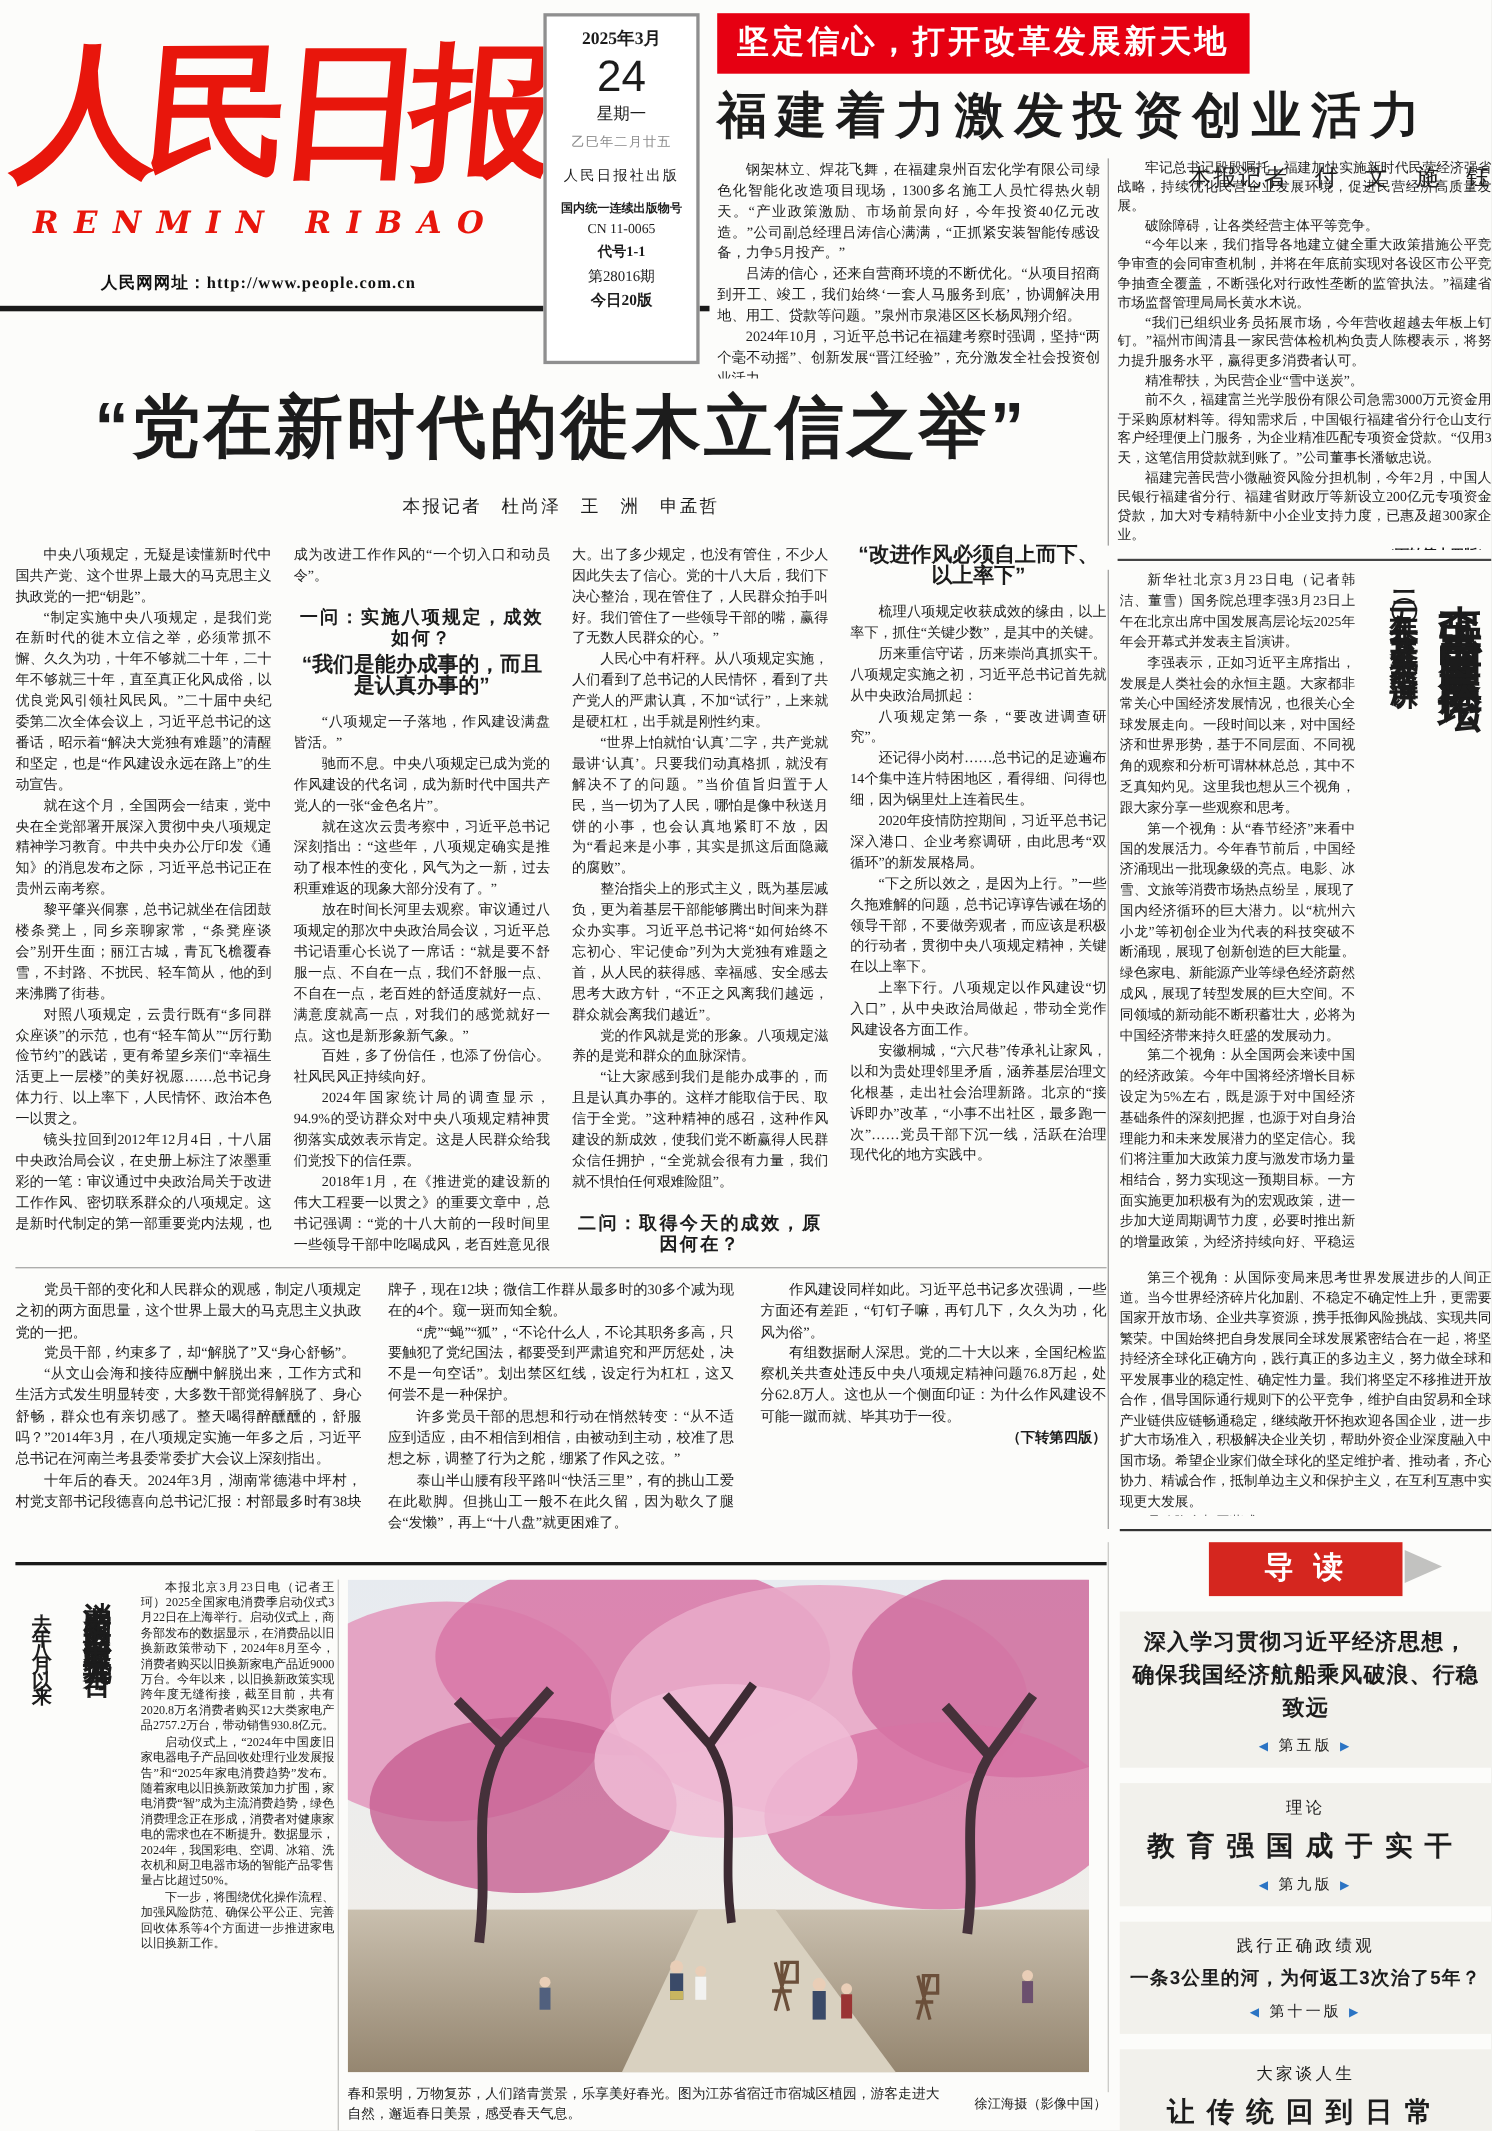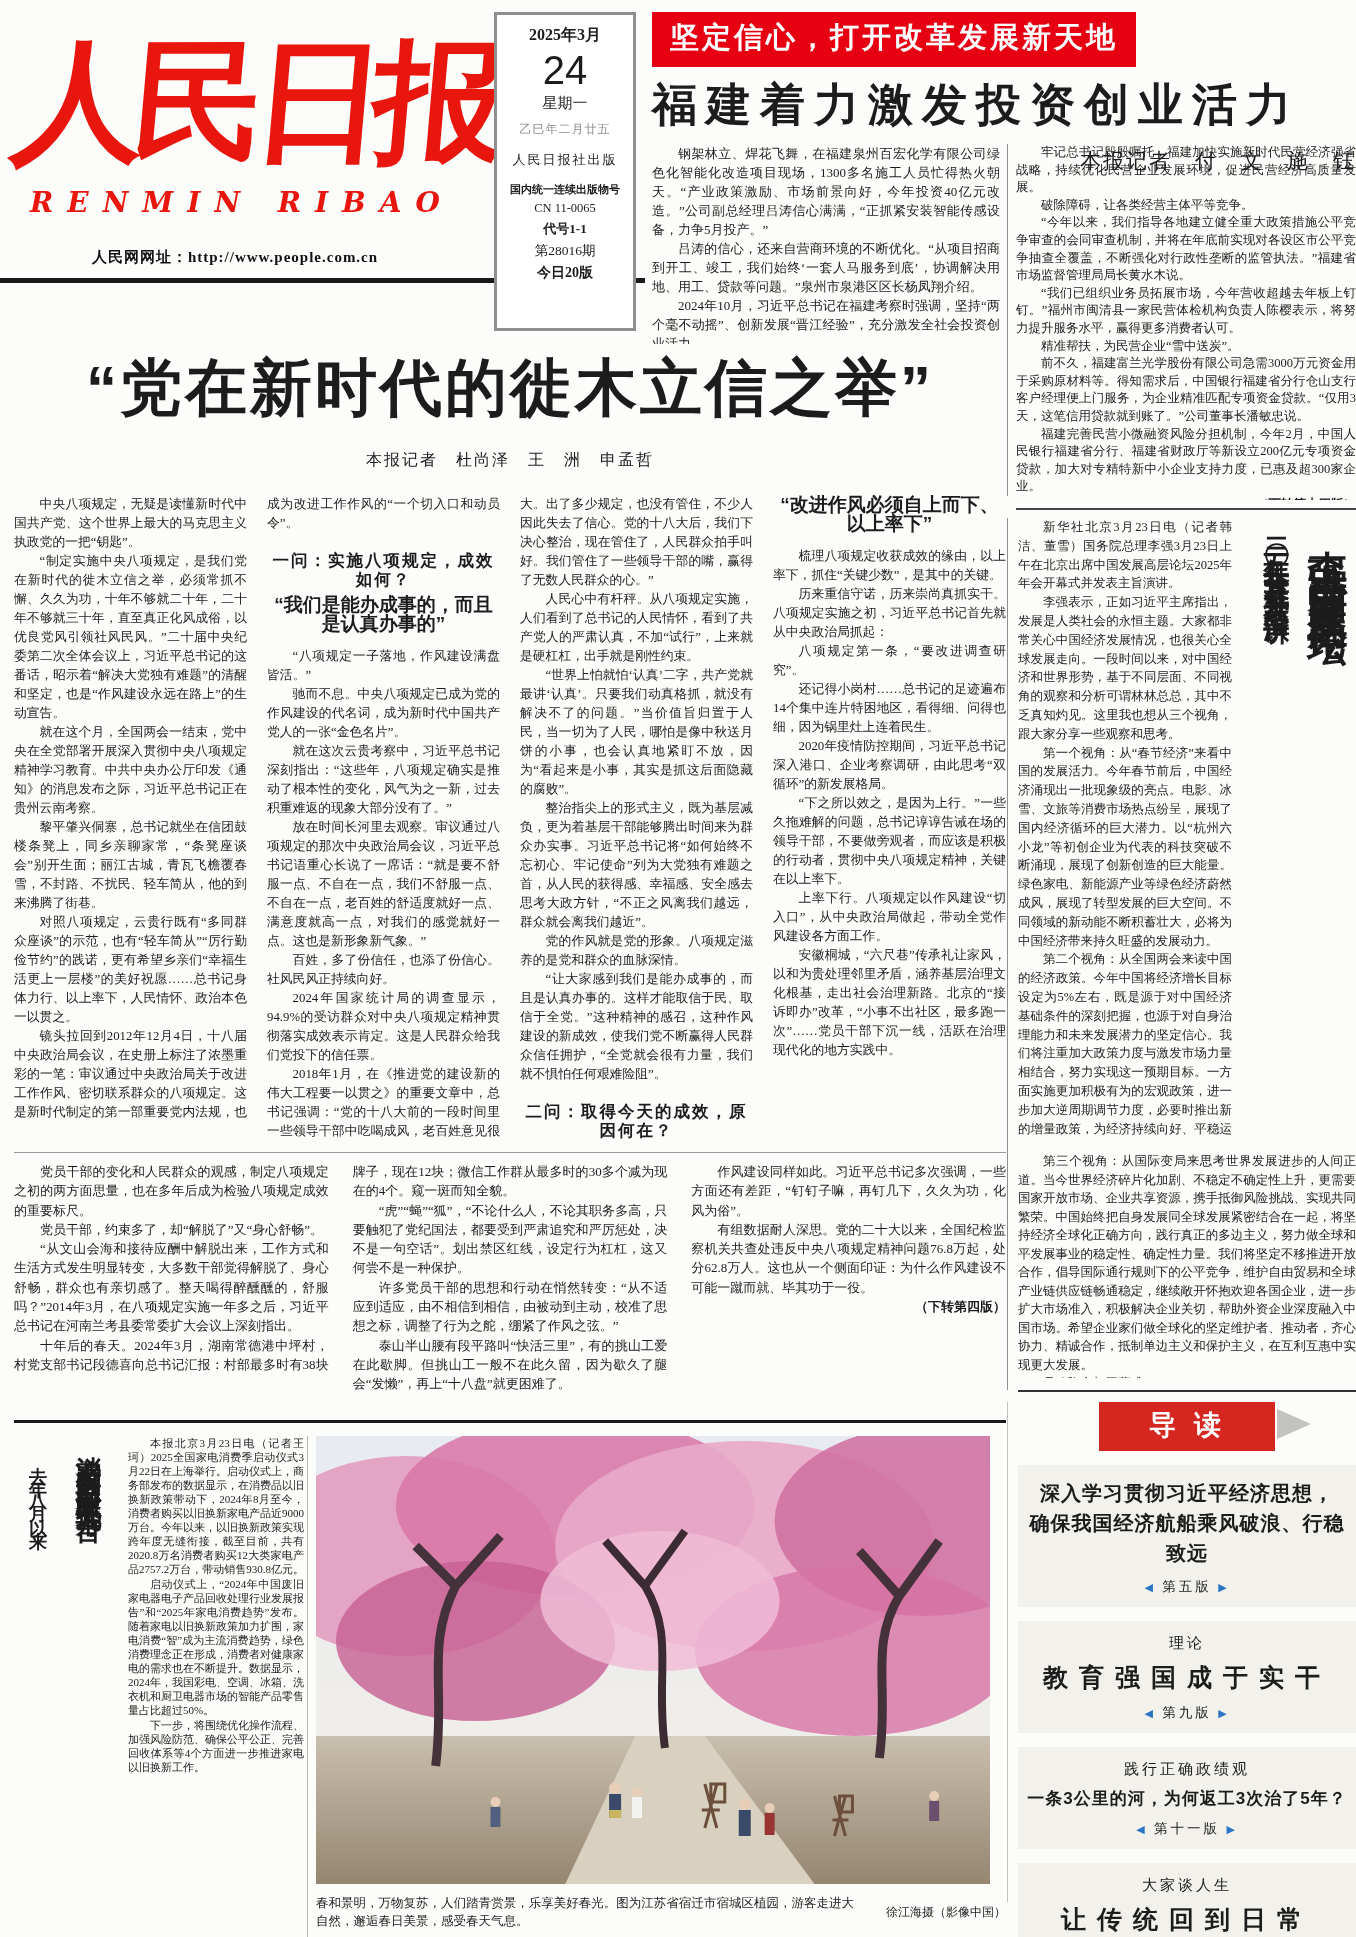--- a/index.html
+++ b/index.html
@@ -197,21 +197,21 @@
         <div class="para">八项规定第一条，“要改进调查研究”。</div>
         <div class="para">还记得小岗村……总书记的足迹遍布14个集中连片特困地区，看得细、问得也细，因为锅里灶上连着民生。</div>
         <div class="para">2020年疫情防控期间，习近平总书记深入港口、企业考察调研，由此思考“双循环”的新发展格局。</div>
         <div class="para">“下之所以效之，是因为上行。”一些久拖难解的问题，总书记谆谆告诫在场的领导干部，不要做旁观者，而应该是积极的行动者，贯彻中央八项规定精神，关键在以上率下。</div>
         <div class="para">上率下行。八项规定以作风建设“切入口”，从中央政治局做起，带动全党作风建设各方面工作。</div>
         <div class="para">安徽桐城，“六尺巷”传承礼让家风，以和为贵处理邻里矛盾，涵养基层治理文化根基，走出社会治理新路。北京的“接诉即办”改革，“小事不出社区，最多跑一次”……党员干部下沉一线，活跃在治理现代化的地方实践中。</div>
       </div>
   </div>
   <div class="band-rule"></div>
   <div class="main-lower">
-      <div class="para">党员干部的变化和人民群众的观感，制定八项规定之初的两方面思量，也在多年后成为检验八项规定成效的重要标尺。</div>
+      <div class="para">党员干部的变化和人民群众的观感，制定八项规定之初的两方面思量，这个世界上最大的马克思主义执政党的一把。</div>
       <div class="para">党员干部，约束多了，却“解脱了”又“身心舒畅”。</div>
       <div class="para">“从文山会海和接待应酬中解脱出来，工作方式和生活方式发生明显转变，大多数干部觉得解脱了、身心舒畅，群众也有亲切感了。整天喝得醉醺醺的，舒服吗？”2014年3月，在八项规定实施一年多之后，习近平总书记在河南兰考县委常委扩大会议上深刻指出。</div>
       <div class="para">十年后的春天。2024年3月，湖南常德港中坪村，村党支部书记段德喜向总书记汇报：村部最多时有38块牌子，现在12块；微信工作群从最多时的30多个减为现在的4个。窥一斑而知全貌。</div>
       <div class="para">“虎”“蝇”“狐”，“不论什么人，不论其职务多高，只要触犯了党纪国法，都要受到严肃追究和严厉惩处，决不是一句空话”。划出禁区红线，设定行为杠杠，这又何尝不是一种保护。</div>
       <div class="para">许多党员干部的思想和行动在悄然转变：“从不适应到适应，由不相信到相信，由被动到主动，校准了思想之标，调整了行为之舵，绷紧了作风之弦。”</div>
       <div class="para">泰山半山腰有段平路叫“快活三里”，有的挑山工爱在此歇脚。但挑山工一般不在此久留，因为歇久了腿会“发懒”，再上“十八盘”就更困难了。</div>
       <div class="para">作风建设同样如此。习近平总书记多次强调，一些方面还有差距，“钉钉子嘛，再钉几下，久久为功，化风为俗”。</div>
       <div class="para">有组数据耐人深思。党的二十大以来，全国纪检监察机关共查处违反中央八项规定精神问题76.8万起，处分62.8万人。这也从一个侧面印证：为什么作风建设不可能一蹴而就、毕其功于一役。</div>
       <div class="jump">（下转第四版）</div>
     </div>

